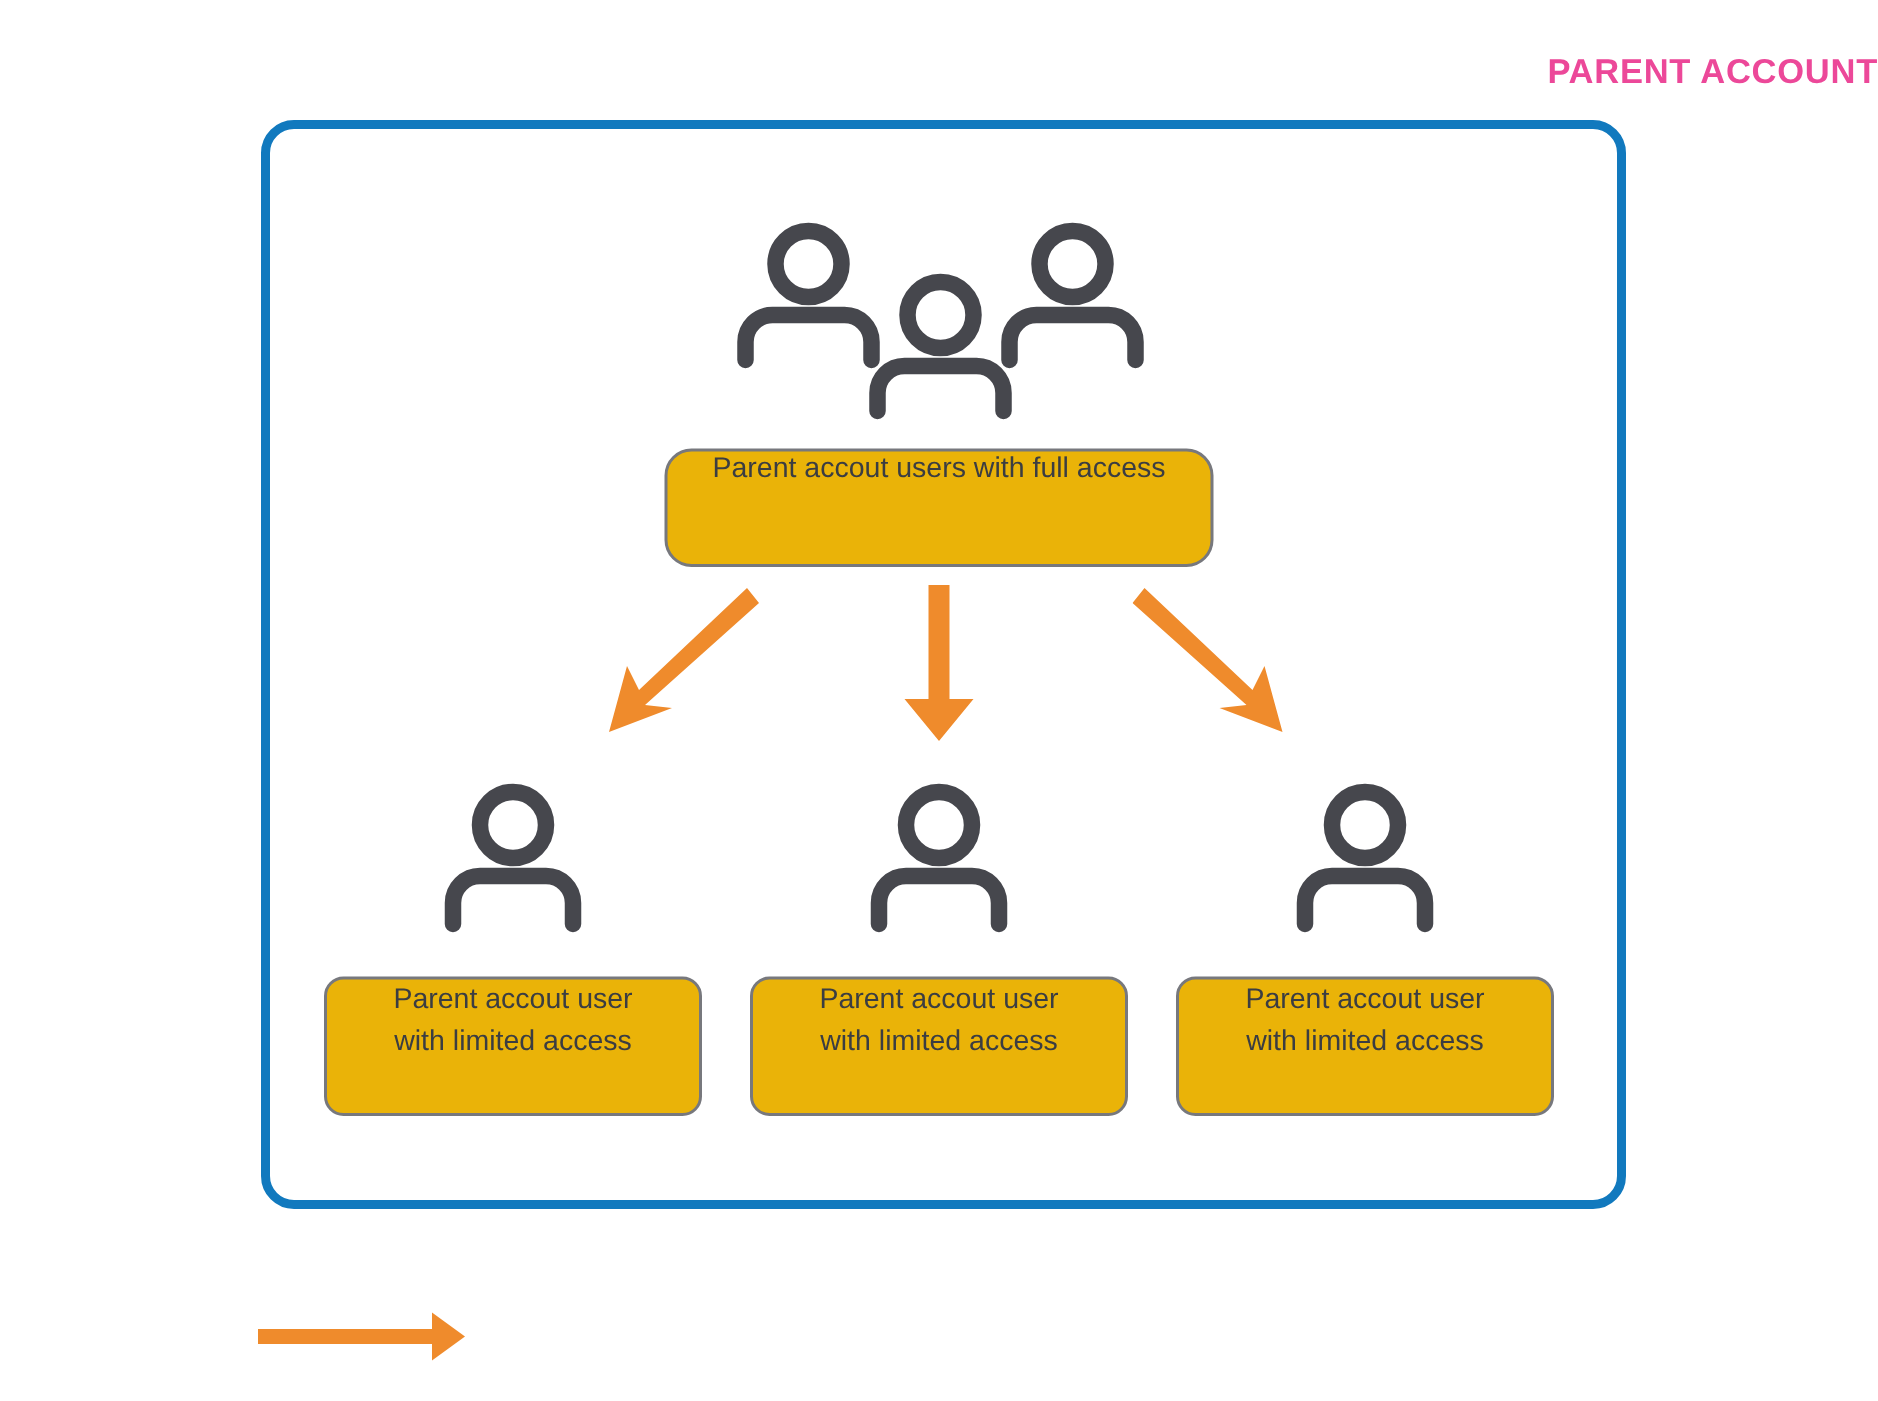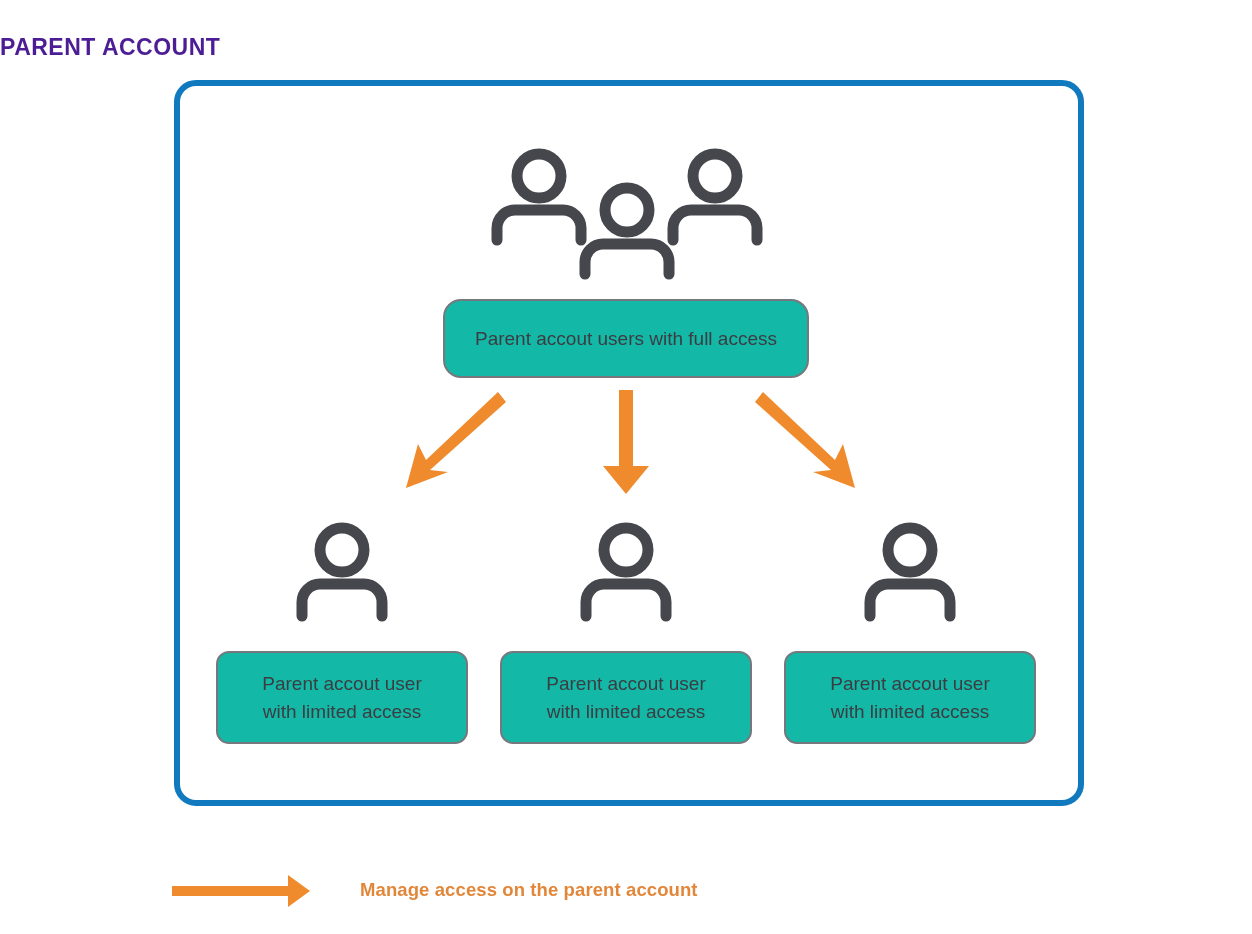--- a/index.html
+++ b/index.html
@@ -15,25 +15,25 @@
     font-family: "Liberation Sans", sans-serif;
     -webkit-font-smoothing: antialiased;
   }
 
   
   .page-title {
     position: absolute;
     left: 0;
     top: 34px;
     width: 1252px;
-    text-align: left;
+    text-align: right;
     font-size: 23px;
     font-weight: bold;
     letter-spacing: 0.5px;
-    color: #4c1d95;
+    color: #ec4899;
   }
 
   
   .account-container {
     position: absolute;
     left: 174px;
     top: 80px;
     width: 910px;
     height: 726px;
     box-sizing: border-box;
@@ -49,23 +49,22 @@
     top: 148px;
     width: 280px;
     height: 132px;
   }
 
   
   .box {
     position: absolute;
     box-sizing: border-box;
     border: 2px solid #77787d;
-    background: #14b8a6;
+    background: #eab308;
     display: flex;
-    align-items: center;
     justify-content: center;
     text-align: center;
     color: #3b3d42;
   }
   .box-full {
     left: 443px;
     top: 299px;
     width: 366px;
     height: 79px;
     border-radius: 18px;
@@ -187,14 +186,13 @@
 </div>
 <div class="box box-limited box-limited-3">
   <span class="box-text">Parent accout user
 with limited access</span>
 </div>
 
 <div class="legend">
   <svg class="legend-arrow" viewBox="0 0 142 34" aria-hidden="true">
     <polygon fill="#ef8b2c" points="2,12 118,12 118,1 140,17 118,33 118,22 2,22"></polygon>
   </svg>
-  <div class="legend-label">Manage access on the parent account</div>
 </div>
 
 </body></html>

